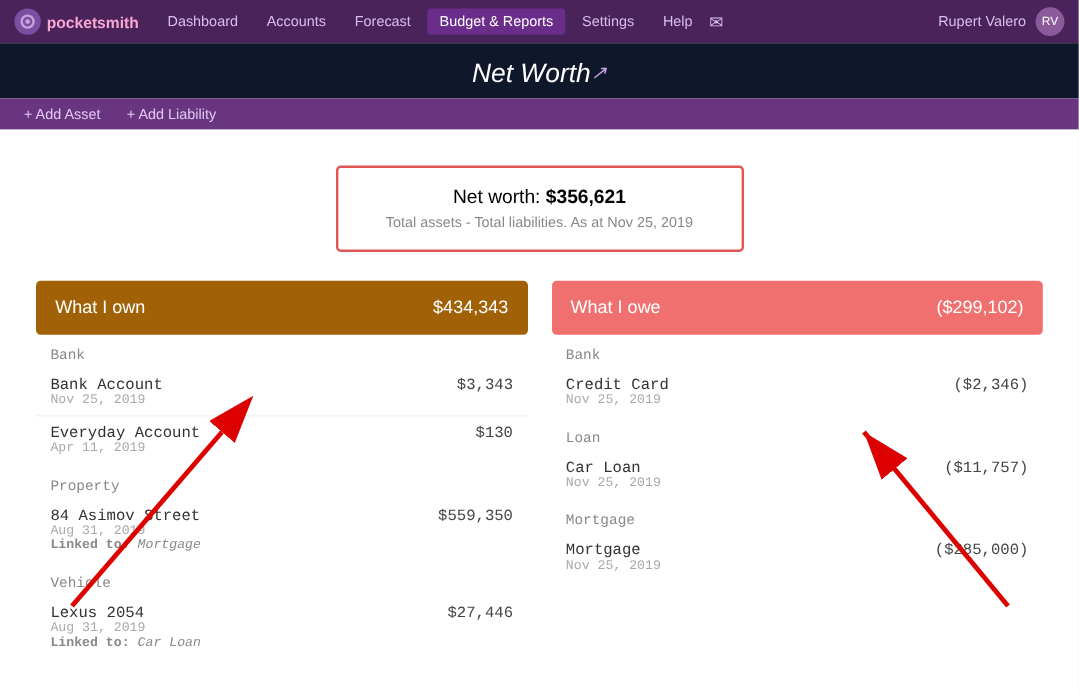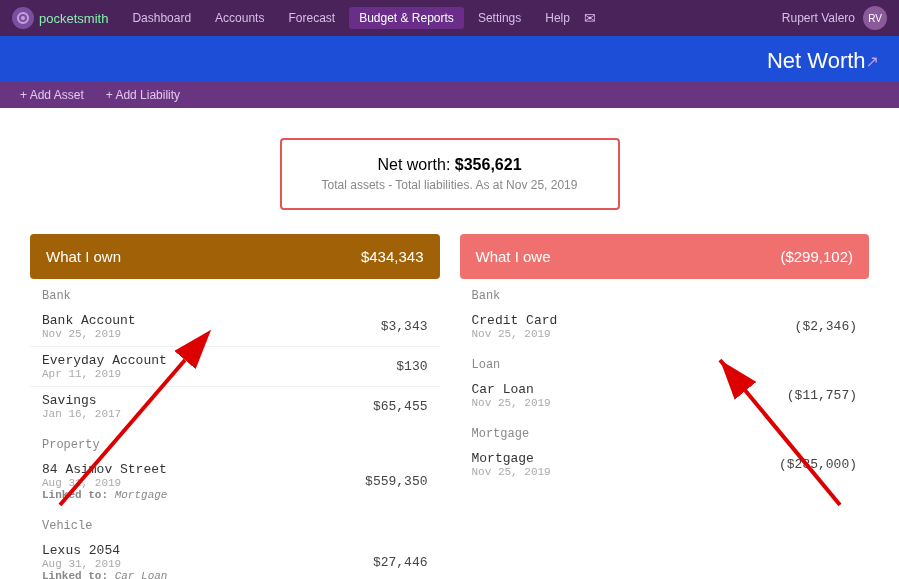--- a/index.html
+++ b/index.html
@@ -10,41 +10,42 @@
       background: #4a235a;
       height: 36px;
       display: flex;
       align-items: center;
       padding: 0 12px;
       justify-content: space-between;
     }
     .nav-left { display: flex; align-items: center; gap: 4px; }
     .logo { display: flex; align-items: center; gap: 5px; margin-right: 10px; }
     .logo-icon { width: 22px; height: 22px; background: #7b4fa0; border-radius: 50%; display: flex; align-items: center; justify-content: center; }
-    .logo-text { color: #86efac; font-size: 13px; font-weight: 400; }
+    .logo-text { color: #f9a8d4; font-size: 13px; font-weight: 700; }
     .nav-item {
       color: #d8bfea;
       font-size: 12px;
       padding: 4px 10px;
       cursor: pointer;
       border-radius: 3px;
     }
     .nav-item.active { background: #6a2d8a; color: white; }
     .nav-right { display: flex; align-items: center; gap: 8px; }
     .nav-user { color: #d8bfea; font-size: 12px; }
     .nav-avatar { width: 24px; height: 24px; background: #8b5a9a; border-radius: 50%; display: flex; align-items: center; justify-content: center; color: white; font-size: 10px; }
     .nav-mail { color: #d8bfea; font-size: 14px; cursor: pointer; }
 
     
     .sub-header {
-      background: #1d4ed8;
+      background: #0f172a;
       padding: 12px 20px 8px 20px;
       display: flex;
       align-items: center;
-      justify-content: flex-end;
+      justify-content: center;
+      font-style: italic;
     }
     .page-title { color: white; font-size: 22px; font-weight: 300; }
     .trend-icon { color: #c8a0e0; font-size: 16px; }
 
     
     .action-bar {
       background: #6a3580;
       padding: 6px 20px;
       display: flex;
       align-items: center;
@@ -94,21 +95,21 @@
     .col-header.liabilities { background: #f07070; }
 
     
     .category-section { margin-bottom: 12px; font-family: Liberation Mono, monospace; }
     .category-label { font-size: 12px; color: #888; font-weight: 500; margin: 10px 0 4px 0; padding-left: 12px; }
 
     
     .account-item {
       display: flex;
       justify-content: space-between;
-      align-items: center;
+      align-items: flex-start;
       padding: 6px 12px;
       border-bottom: 1px solid #f0f0f0;
     }
     .account-item:last-child { border-bottom: none; }
     .account-info { display: flex; flex-direction: column; }
     .account-name { font-size: 13px; color: #333; }
     .account-date { font-size: 11px; color: #aaa; }
     .account-link { font-size: 11px; color: #888; }
     .account-link span { font-style: italic; }
     .account-amount { font-size: 13px; color: #444; white-space: nowrap; }
@@ -177,27 +178,20 @@
           </div>
           <span class="account-amount">$3,343</span>
         </div>
         <div class="account-item">
           <div class="account-info">
             <span class="account-name">Everyday Account</span>
             <span class="account-date">Apr 11, 2019</span>
           </div>
           <span class="account-amount">$130</span>
         </div>
-        <div class="account-item">
-          <div class="account-info">
-            <span class="account-name">Savings</span>
-            <span class="account-date">Jan 16, 2017</span>
-          </div>
-          <span class="account-amount">$65,455</span>
-        </div>
       </div>
 
       <div class="category-section">
         <div class="category-label">Property</div>
         <div class="account-item">
           <div class="account-info">
             <span class="account-name">84 Asimov Street</span>
             <span class="account-date">Aug 31, 2019</span>
             <span class="account-link"><strong>Linked to:</strong> <span style="display:inline;">Mortgage</span></span>
           </div>

